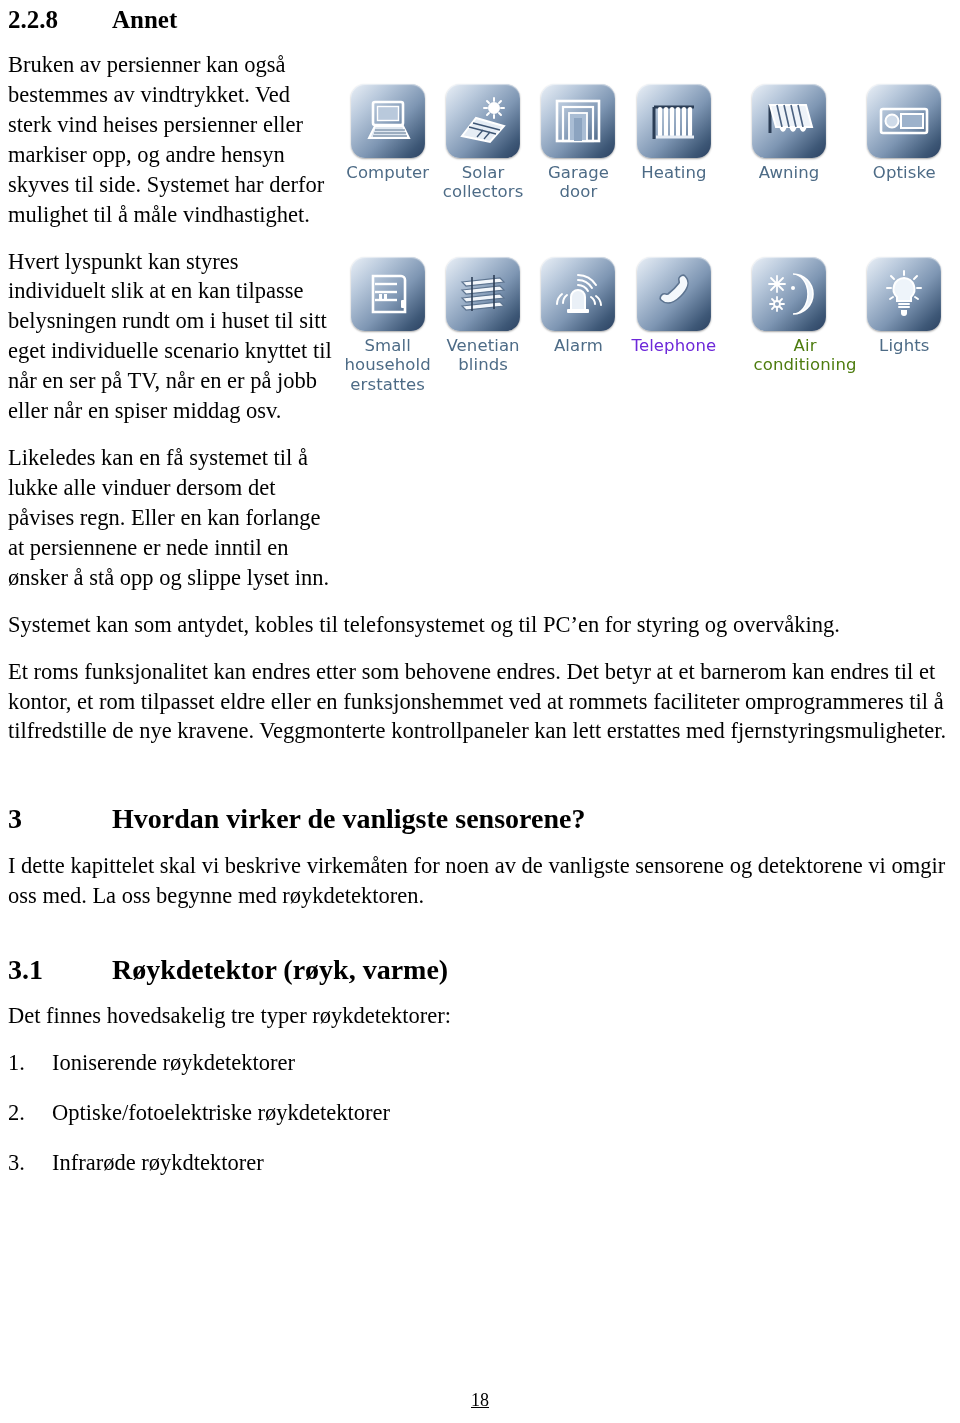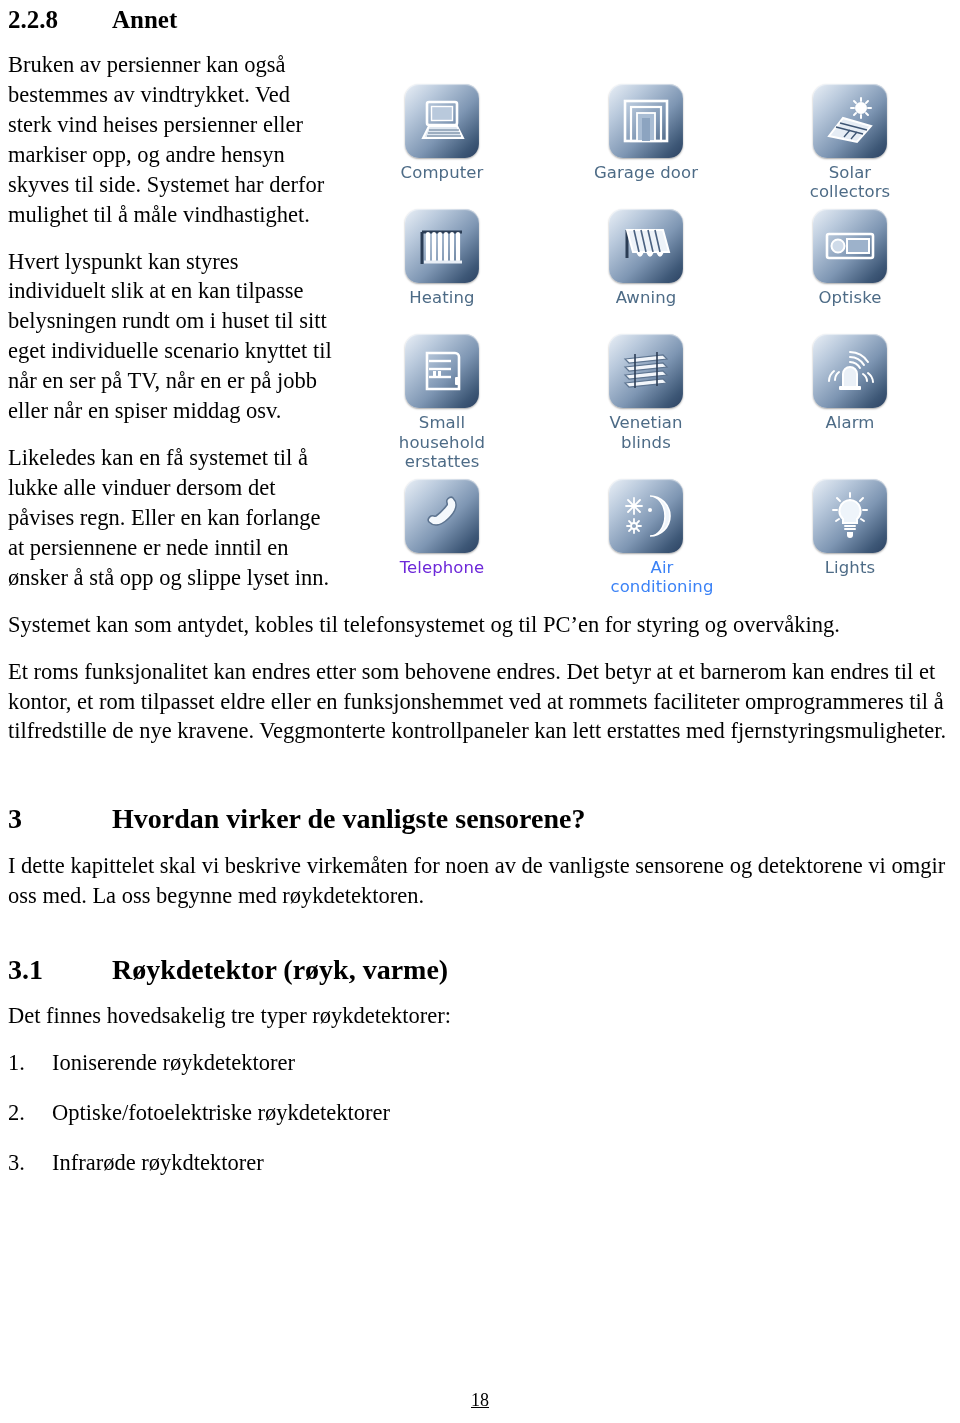--- a/index.html
+++ b/index.html
@@ -56,21 +56,21 @@
   
   .figure {
     float: right;
     width: 612px;
     height: 520px;
     margin: 26px 0 6px 8px;
     position: relative;
   }
   .grid {
     display: grid;
-    grid-template-columns: repeat(3, 1fr);
+    grid-template-columns: repeat(6, 1fr);
     grid-template-rows: repeat(3, 1fr);
     width: 100%;
     height: 100%;
   }
   .cell {
     display: flex;
     flex-direction: column;
     align-items: center;
     justify-content: flex-start;
     padding-top: 8px;
@@ -147,32 +147,20 @@
               <line x1="11" y1="35" x2="43" y2="35"></line>
               <line x1="10" y1="38" x2="44" y2="38"></line>
             </g>
           </svg>
         </div>
         <div class="cap" style="color: rgb(77, 107, 134);">Computer</div>
       </div>
 
       <div class="cell">
         <div class="ico">
-          <svg width="50" height="48" viewBox="0 0 50 48">
-            <rect x="4" y="4" width="42" height="40" fill="none" stroke="#fff" stroke-width="2.6"></rect>
-            <rect x="10" y="10" width="30" height="34" fill="none" stroke="#fff" stroke-width="2.2"></rect>
-            <rect x="16" y="16" width="18" height="28" fill="#a9bdd4" stroke="#fff" stroke-width="1.8"></rect>
-            <rect x="21" y="21" width="8" height="23" fill="#8ca4c0"></rect>
-          </svg>
-        </div>
-        <div class="cap" style="color: rgb(77, 107, 134);">Garage door</div>
-      </div>
-
-      <div class="cell">
-        <div class="ico">
           <svg width="54" height="50" viewBox="0 0 54 50">
             <g stroke="#fff" stroke-width="2" stroke-linecap="round">
               <circle cx="38" cy="12" r="5" fill="#fff"></circle>
               <line x1="38" y1="2" x2="38" y2="5"></line>
               <line x1="38" y1="19" x2="38" y2="22"></line>
               <line x1="28" y1="12" x2="31" y2="12"></line>
               <line x1="45" y1="12" x2="48" y2="12"></line>
               <line x1="31" y1="5" x2="33" y2="7"></line>
               <line x1="43" y1="17" x2="45" y2="19"></line>
               <line x1="31" y1="19" x2="33" y2="17"></line>
@@ -182,20 +170,32 @@
             <g stroke="#3d5574" stroke-width="1.3">
               <line x1="13" y1="31" x2="40" y2="38"></line>
               <line x1="17" y1="27" x2="44" y2="34"></line>
               <line x1="21" y1="41" x2="27" y2="34"></line>
               <line x1="28" y1="43" x2="34" y2="36"></line>
             </g>
           </svg>
         </div>
         <div class="cap" style="white-space: pre-line; color: rgb(77, 107, 134);">Solar
 collectors</div>
+      </div>
+
+      <div class="cell">
+        <div class="ico">
+          <svg width="50" height="48" viewBox="0 0 50 48">
+            <rect x="4" y="4" width="42" height="40" fill="none" stroke="#fff" stroke-width="2.6"></rect>
+            <rect x="10" y="10" width="30" height="34" fill="none" stroke="#fff" stroke-width="2.2"></rect>
+            <rect x="16" y="16" width="18" height="28" fill="#a9bdd4" stroke="#fff" stroke-width="1.8"></rect>
+            <rect x="21" y="21" width="8" height="23" fill="#8ca4c0"></rect>
+          </svg>
+        </div>
+        <div class="cap" style="color: rgb(77, 107, 134);">Garage door</div>
       </div>
 
       <div class="cell">
         <div class="ico">
           <svg width="52" height="48" viewBox="0 0 52 48">
             <path d="M6 10 H46" stroke="#2b3d55" stroke-width="3"></path>
             <path d="M6 10 V42" stroke="#2b3d55" stroke-width="3"></path>
             <g stroke="#fff" stroke-width="4.2" stroke-linecap="round">
               <line x1="12" y1="12" x2="12" y2="38"></line>
               <line x1="18" y1="12" x2="18" y2="38"></line>
@@ -324,21 +324,21 @@
                 <line x1="0" y1="-7" x2="0" y2="-4"></line>
                 <line x1="0" y1="4" x2="0" y2="7"></line>
                 <line x1="-5" y1="-5" x2="-3" y2="-3"></line>
                 <line x1="3" y1="3" x2="5" y2="5"></line>
                 <line x1="-5" y1="5" x2="-3" y2="3"></line>
                 <line x1="3" y1="-3" x2="5" y2="-5"></line>
               </g>
             </g>
           </svg>
         </div>
-        <div class="cap" style="white-space: pre-line; color: #3b82f6; margin-left: 32px;">Air
+        <div class="cap" style="white-space: pre-line; color: #4d7c0f; margin-left: 32px;">Air
 conditioning</div>
       </div>
 
       <div class="cell">
         <div class="ico">
           <svg width="52" height="48" viewBox="0 0 52 48">
             <path d="M26 8 a11 11 0 0 1 7 19 v4 H19 v-4 a11 11 0 0 1 7 -19 Z" fill="#eef4fa" stroke="#fff" stroke-width="2"></path>
             <g stroke="#fff" stroke-width="2" stroke-linecap="round">
               <line x1="21" y1="34" x2="31" y2="34"></line>
               <line x1="21" y1="37" x2="31" y2="37"></line>

